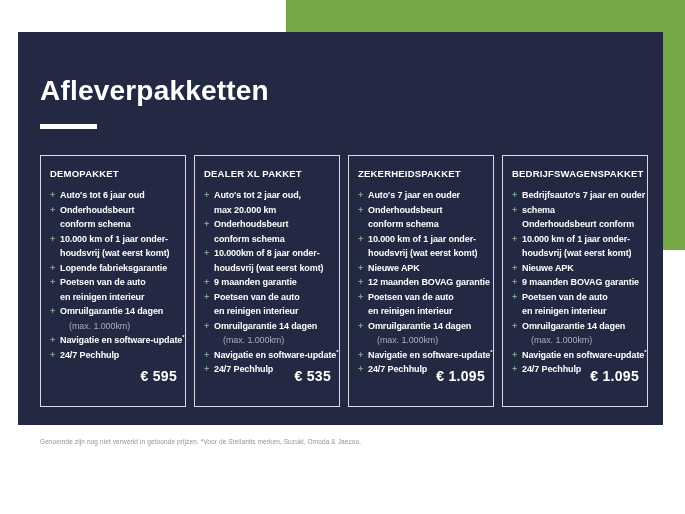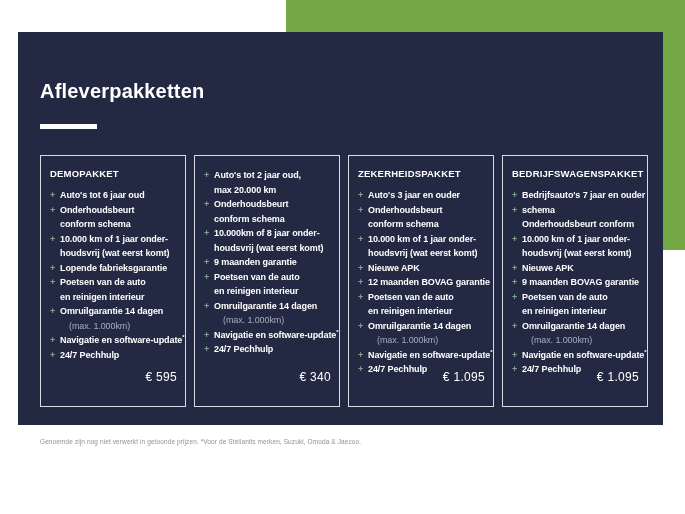--- a/index.html
+++ b/index.html
@@ -22,21 +22,21 @@
   .green-shape{
     position:absolute;left:286px;top:0;width:399px;height:250px;
     background:var(--accent-green);
   }
   .panel{
     position:absolute;left:18px;top:32px;width:645px;height:393px;
     background:var(--panel);
   }
   .title{
     position:absolute;left:22px;top:46px;margin:0;
-    font-size:20px;line-height:26px;font-weight:bold;color:var(--text);
+    font-size:28px;line-height:26px;font-weight:bold;color:var(--text);
     letter-spacing:0.2px;white-space:nowrap;text-align:right;
   }
   .underline{
     position:absolute;left:22px;top:92px;width:57px;height:5px;
     background:var(--text);
   }
   .cards{
     position:absolute;left:22px;top:123px;width:608px;height:252px;
     display:flex;gap:8px;
   }
@@ -59,21 +59,21 @@
     font-size:9px;line-height:14.5px;
   }
   .line{
     font-size:9px;line-height:14.5px;font-weight:bold;
     letter-spacing:-0.1px;white-space:nowrap;color:var(--text);
   }
   .line.muted{color:var(--muted-text);font-weight:normal;margin-left:9px;}
   .line sup{font-size:6px;line-height:0;}
   .price{
     position:absolute;right:8px;bottom:22px;
-    font-size:12px;font-weight:normal;color:var(--text);
+    font-size:14px;font-weight:bold;color:var(--text);
     letter-spacing:0.3px;white-space:nowrap;
   }
   .footnote{
     position:absolute;left:40px;top:438px;
     font-size:6.5px;line-height:8px;color:var(--footnote-text);
     letter-spacing:0.1px;white-space:nowrap;
   }
 </style>
 </head>
 <body>
@@ -136,20 +136,21 @@
             <div class="feature-item">
               <span class="plus">+</span>
               <div class="feature-lines">
                 <div class="line">24/7 Pechhulp</div>
               </div>
             </div>
           </div>
           <div class="price">€ 595</div>
         </div>
         <div class="card">
+          <div class="card-title">DEALER XL PAKKET</div>
           <div class="features">
             <div class="feature-item">
               <span class="plus">+</span>
               <div class="feature-lines">
                 <div class="line">Auto's tot 2 jaar oud,</div>
                 <div class="line">max 20.000 km</div>
               </div>
             </div>
             <div class="feature-item">
               <span class="plus">+</span>
@@ -191,29 +192,29 @@
                 <div class="line">Navigatie en software-update<sup>*</sup></div>
               </div>
             </div>
             <div class="feature-item">
               <span class="plus">+</span>
               <div class="feature-lines">
                 <div class="line">24/7 Pechhulp</div>
               </div>
             </div>
           </div>
-          <div class="price">€ 340</div>
+          <div class="price">€ 535</div>
         </div>
         <div class="card">
           <div class="card-title">ZEKERHEIDSPAKKET</div>
           <div class="features">
             <div class="feature-item">
               <span class="plus">+</span>
               <div class="feature-lines">
-                <div class="line">Auto's 3 jaar en ouder</div>
+                <div class="line">Auto's 7 jaar en ouder</div>
               </div>
             </div>
             <div class="feature-item">
               <span class="plus">+</span>
               <div class="feature-lines">
                 <div class="line">Onderhoudsbeurt</div>
                 <div class="line">conform schema</div>
               </div>
             </div>
             <div class="feature-item">

